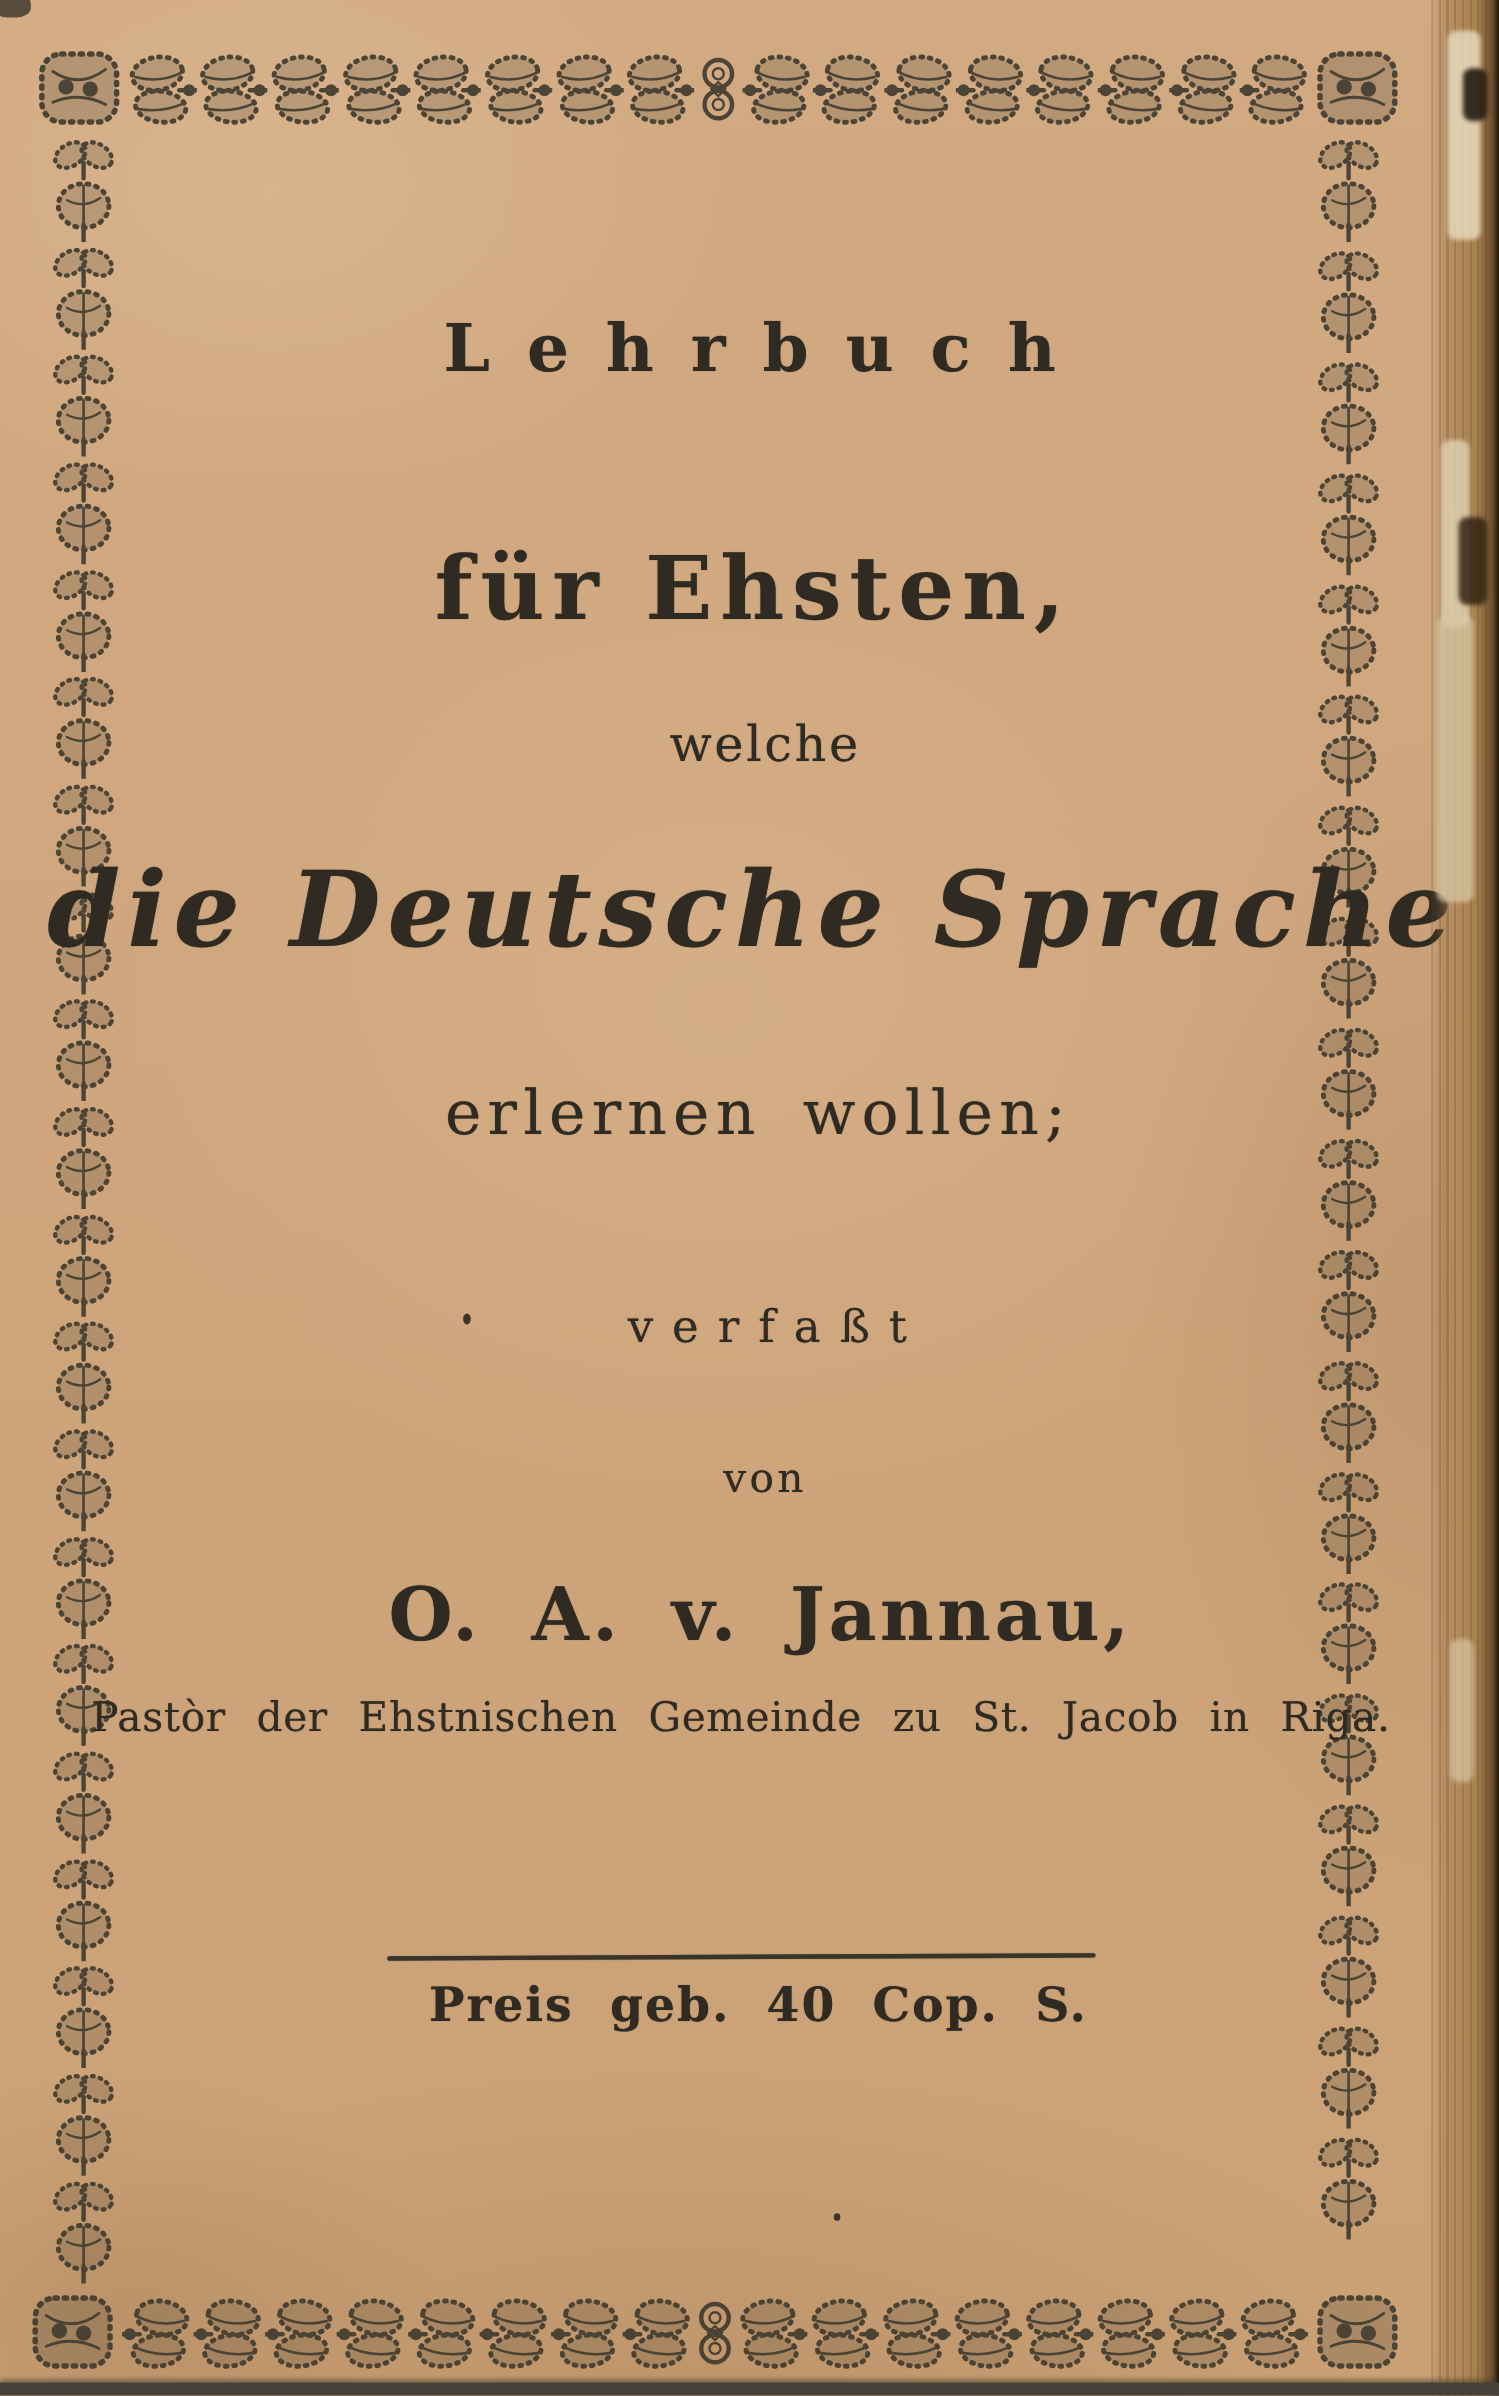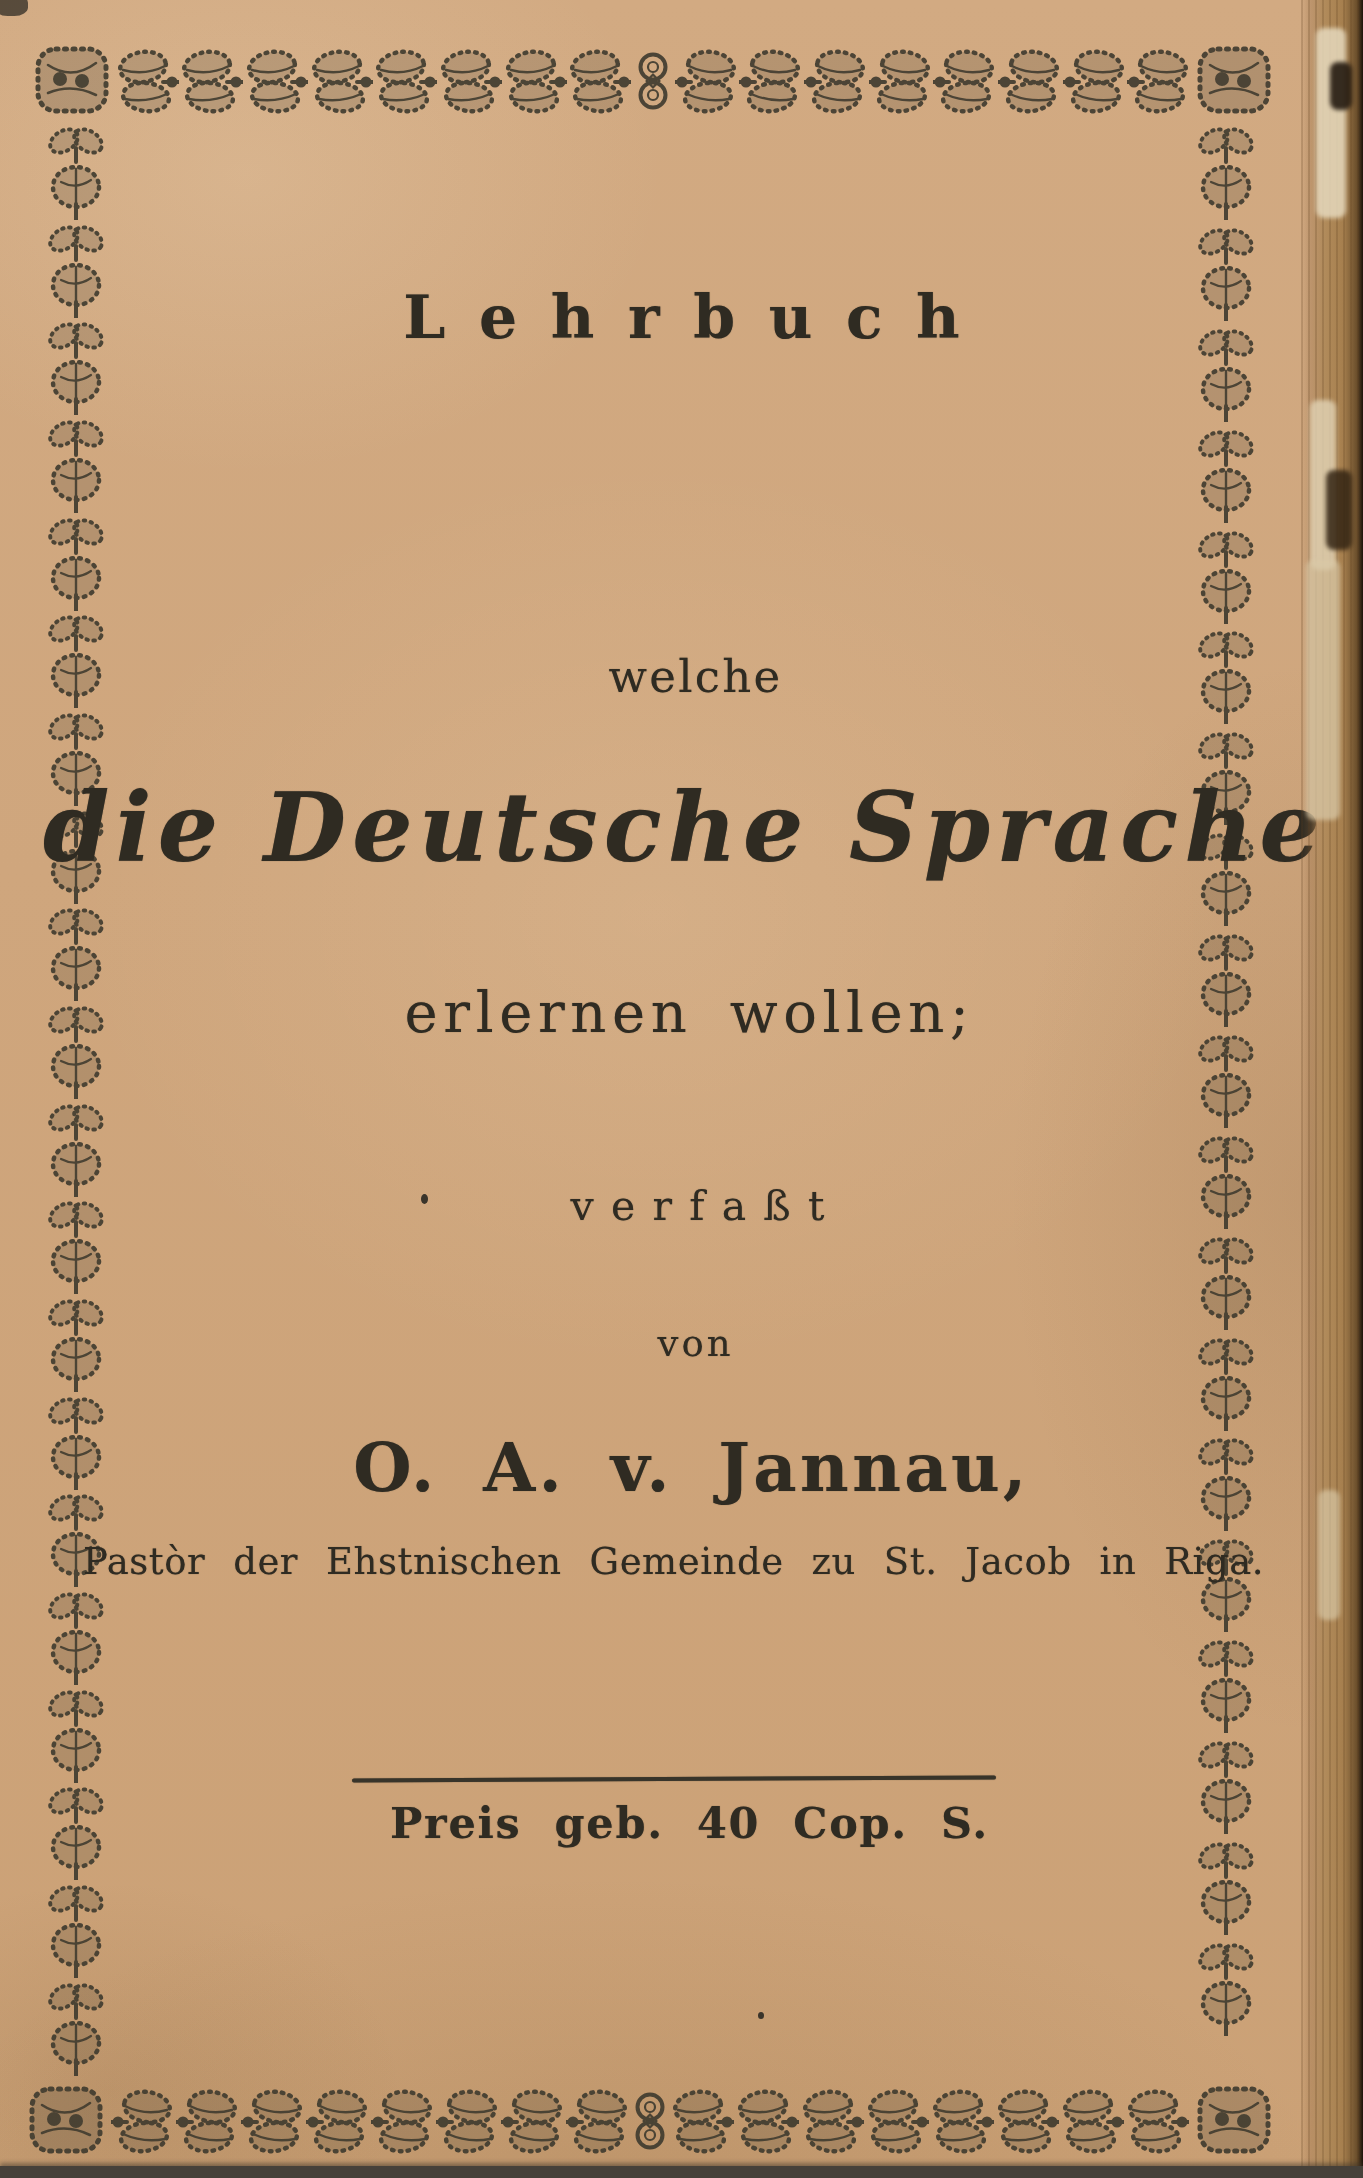--- a/index.html
+++ b/index.html
@@ -868,20 +868,21 @@
           <rect x="8" y="8" width="68" height="62" rx="18" stroke-width="5" stroke-dasharray="2 6.5"></rect>
           <path d="M18 24 Q42 40 66 22" fill="none" stroke-width="2.6"></path>
           <path d="M18 52 Q42 42 66 54" fill="none" stroke-width="2.6"></path>
           <circle cx="30" cy="38" r="7" fill="#3e3a2e" stroke="none"></circle>
           <circle cx="52" cy="40" r="7" fill="#3e3a2e" stroke="none"></circle>
         </g>
       </svg>
     </div>
 
   <div class="line blackletter t-main">Lehrbuch</div>
+  <div class="line blackletter t-dedic">für Ehsten,</div>
   <div class="line t-welche">welche</div>
   <div class="line blackletter t-object">die Deutsche Sprache</div>
   <div class="line t-verb">erlernen wollen;</div>
   <div class="line t-verfasst">verfaßt</div>
   <div class="line t-von">von</div>
   <div class="line blackletter t-author">O. A. v. Jannau,</div>
   <div class="line t-role">Pastòr der Ehstnischen Gemeinde zu St. Jacob in Riga.</div>
   <div class="rule"></div>
   <div class="line t-price">Preis geb. 40 Cop. S.</div>
 

